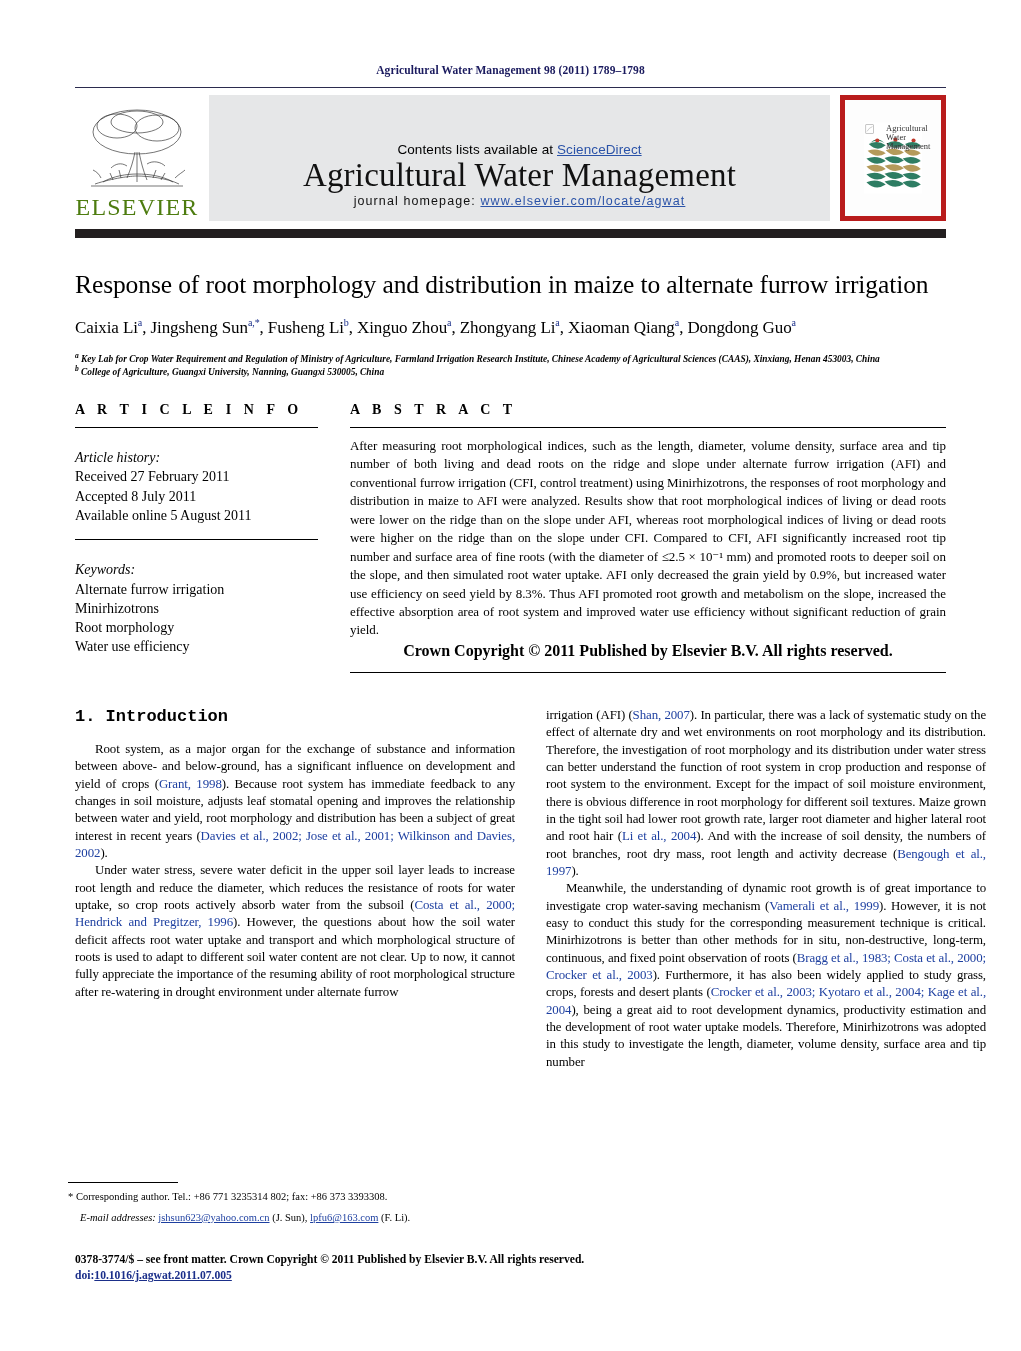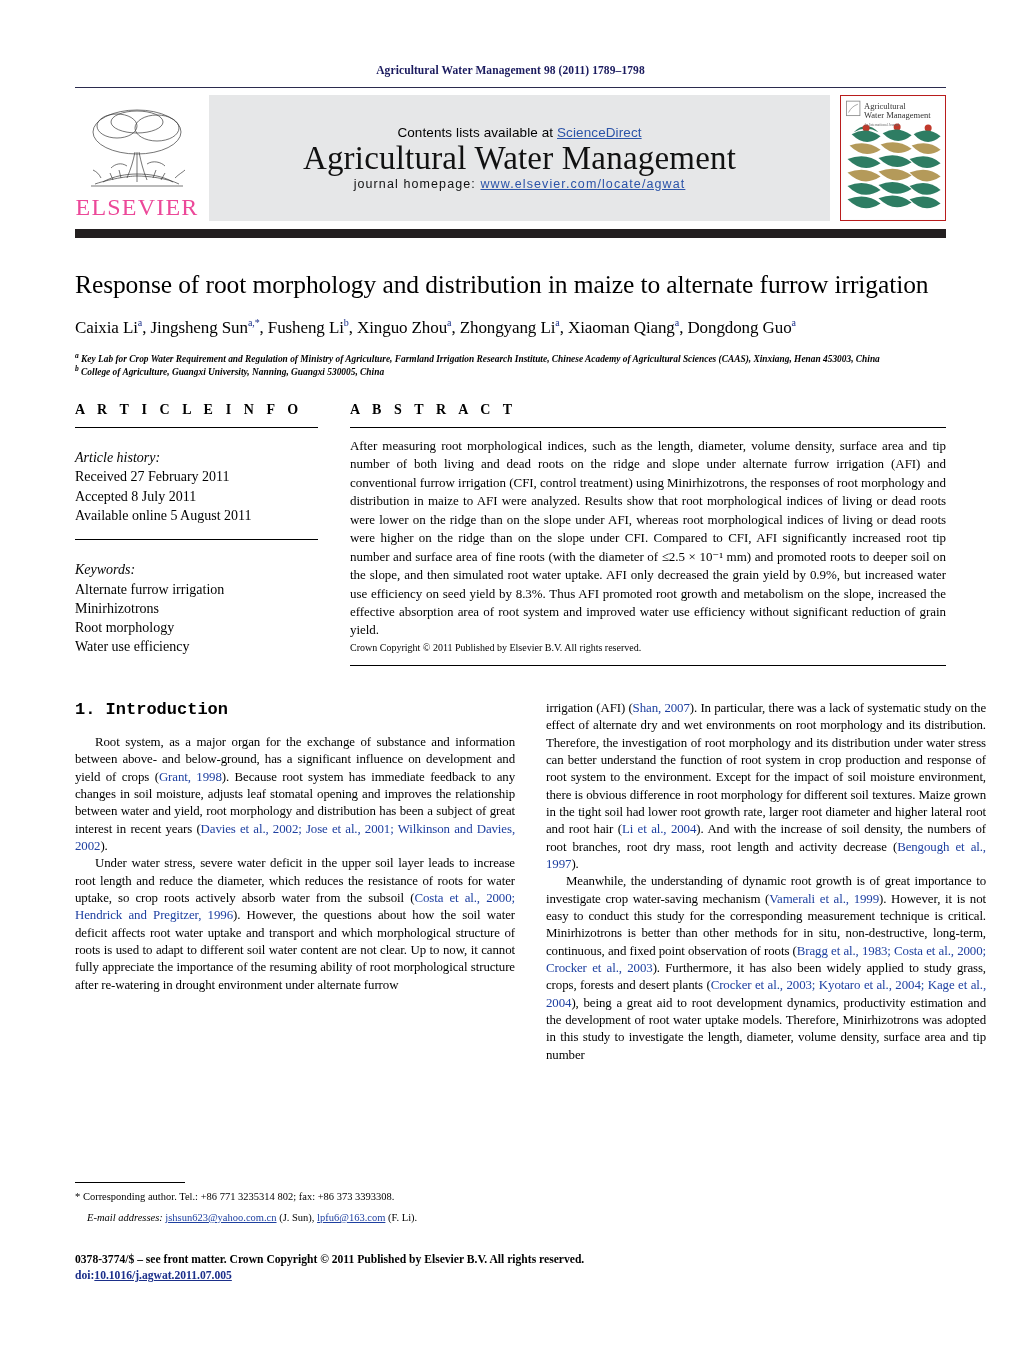--- a/index.html
+++ b/index.html
@@ -54,32 +54,32 @@
     padding-bottom: 2px;
   }
   .elsevier-tree {
     width: 108px;
     height: 88px;
   }
   .elsevier-word {
     font-family: "Liberation Serif", serif;
     font-size: 24px;
     letter-spacing: 1.2px;
-    color: #ec4899;
+    color: #4d7c0f;
     line-height: 1;
     margin-top: 1px;
   }
   .journal-band {
     flex: 1 1 auto;
     background: #e6e7e8;
     margin-left: 10px;
     margin-right: 10px;
     display: flex;
     flex-direction: column;
-    justify-content: center;
+    justify-content: flex-end;
     align-items: center;
     padding: 13px 0 13px 0;
     box-sizing: border-box;
   }
   .contents-line {
     font-size: 13.5px;
     font-family: "Liberation Sans", sans-serif;
     color: #000;
     letter-spacing: .1px;
   }
@@ -93,24 +93,24 @@
   .homepage-line {
     font-size: 12.5px;
     font-family: "Liberation Sans", sans-serif;
     letter-spacing: 1.1px;
   }
   .homepage-label { color: #111; }
   .homepage-url { color: #2b53a8; }
   .cover-cell {
     width: 106px;
     flex: 0 0 106px;
-    border: 1px solid #b91c1c;
+    border: 5px solid #b91c1c;
     background: #fdfdfd;
     box-sizing: border-box;
-    padding: 1px;
+    padding: 19px;
   }
   .cover-inner { width: 100%; height: 100%; position: relative; }
   .cover-title {
     position: absolute;
     top: 5px; left: 22px;
     font-size: 8.5px;
     line-height: 1.05;
     color: #333;
     font-family: "Liberation Serif", serif;
   }
@@ -171,23 +171,24 @@
   .info-group .lead { font-style: italic; }
   .info-sep { border-top: 1.7px solid #000; margin-top: 14px; }
   .abstract-body {
     font-size: 13px;
     line-height: 1.42;
     text-align: justify;
     margin-top: 9px;
     letter-spacing: -0.05px;
   }
   .copyright-line {
-    text-align: left;
-    font-size: 10px;
+    text-align: center;
+    font-size: 16px;
     margin-top: 2px;
+    font-weight: bold;
   }
   .abs-close { border-top: 1.4px solid #000; margin-top: 12px; }
 
   
   .body-cols {
     display: flex;
     margin-top: 34px;
   }
   .bcol { width: 440px; flex: 0 0 440px; }
   .bgap { width: 31px; flex: 0 0 31px; }
@@ -203,21 +204,21 @@
     line-height: 1.345;
     text-align: justify;
     text-indent: 20px;
     letter-spacing: -0.1px;
   }
   .ref { color: #1d3fa0; }
   .mail { color: #1d3fa0; }
 
   .footnote-wrap {
     position: absolute;
-    left: 75px;
+    left: 68px;
     top: 1182px;
     width: 440px;
   }
   .fn-rule { width: 110px; border-top: 1.2px solid #000; }
   .footnote {
     font-size: 10.5px;
     line-height: 1.44;
     margin-top: 6px;
     padding-left: 10px;
     text-indent: -10px;

